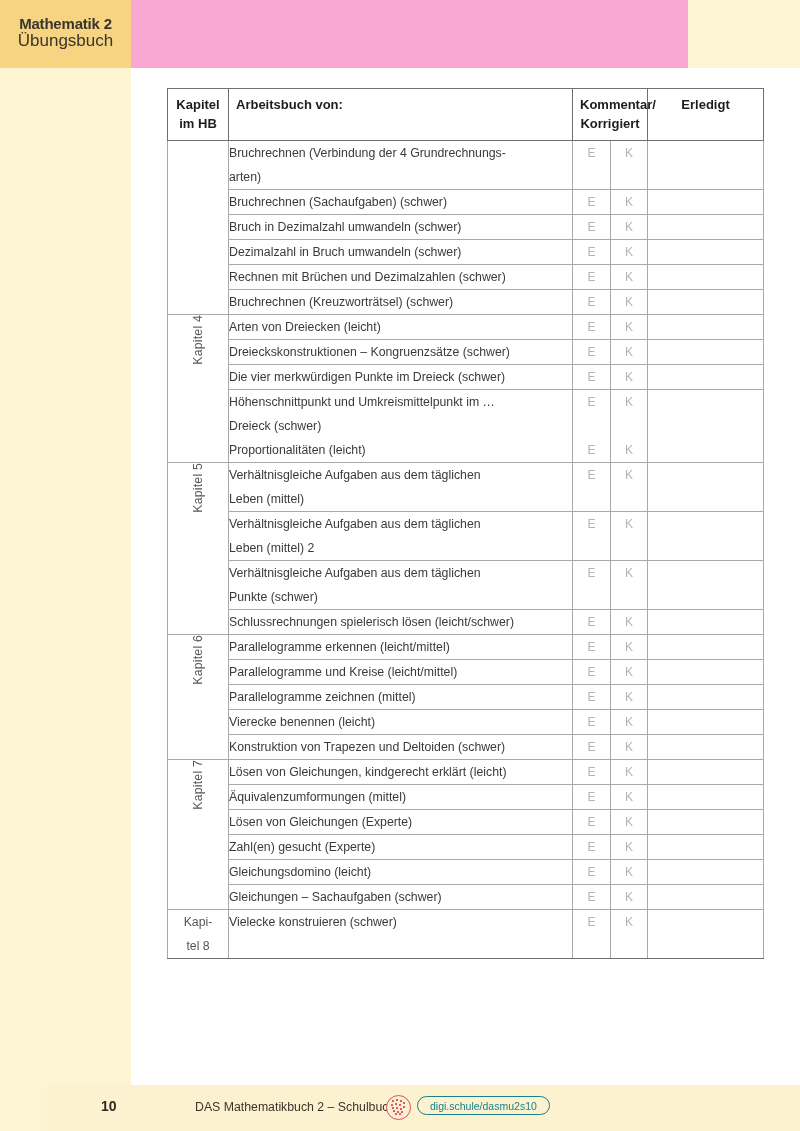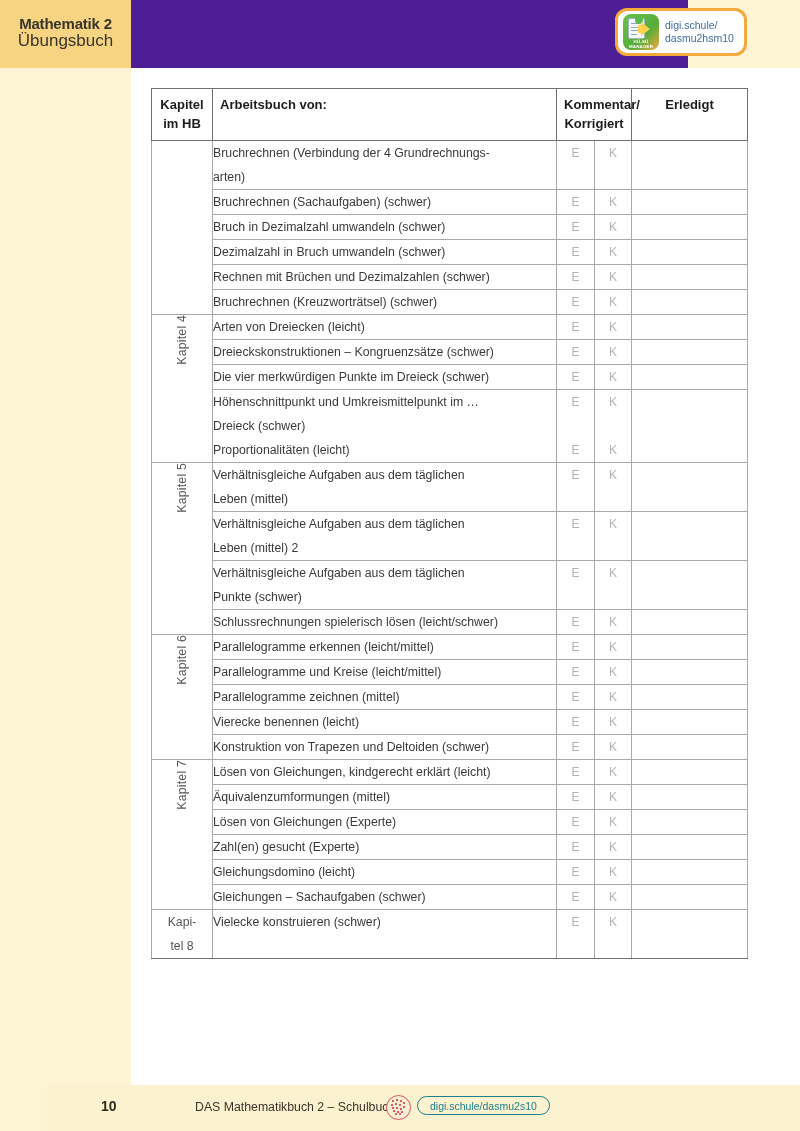--- a/index.html
+++ b/index.html
@@ -13,21 +13,21 @@
     font-family: "Liberation Sans", sans-serif;
     position: relative;
     overflow: hidden;
   }
 
   
   #header-band {
     position: absolute;
     left: 0; top: 0;
     width: 688px; height: 68px;
-    background: #4c1d95;
+    background: #f9a8d4;
   }
   #title-tab {
     position: absolute;
     left: 0; top: 0;
     width: 131px; height: 68px;
     background: #f6d481;
     display: flex;
     flex-direction: column;
     justify-content: center;
     align-items: center;
@@ -130,21 +130,21 @@
   #sheet {
     position: absolute;
     left: 131px; top: 68px;
     width: 669px; height: 1017px;
     background: #ffffff;
   }
 
   
   #worksheet-table {
     position: absolute;
-    left: 151px; top: 88px;
+    left: 167px; top: 88px;
     width: 596px;
     border-collapse: collapse;
     table-layout: fixed;
     font-size: 12.3px;
     color: #3a3a3a;
   }
   #worksheet-table col.c-kap { width: 61px; }
   #worksheet-table col.c-task { width: 344px; }
   #worksheet-table col.c-e   { width: 38px; }
   #worksheet-table col.c-k   { width: 37px; }
@@ -265,38 +265,20 @@
 </style>
 </head>
 <body>
 
 <div id="header-band">
   <div id="title-tab">
     <div class="t1">Mathematik 2</div>
     <div class="t2">Übungsbuch</div>
   </div>
 
-  <div id="hsm-badge">
-    <div id="hsm-icon">
-      <div class="doc">
-        <i></i>
-          <i></i>
-          <i></i>
-          <i></i>
-      </div>
-      <div class="check"></div>
-      <div class="arrow-tail"></div>
-      <div class="arrow"></div>
-      <div class="lbl">HÜ-SÜ MANAGER</div>
-    </div>
-    <div id="hsm-text">
-      <div>digi.schule/</div>
-      <div>dasmu2hsm10</div>
-    </div>
-  </div>
 </div>
 
 <div id="sheet"></div>
 
 <table id="worksheet-table">
   <colgroup>
     <col class="c-kap">
       <col class="c-task">
       <col class="c-e">
       <col class="c-k">

